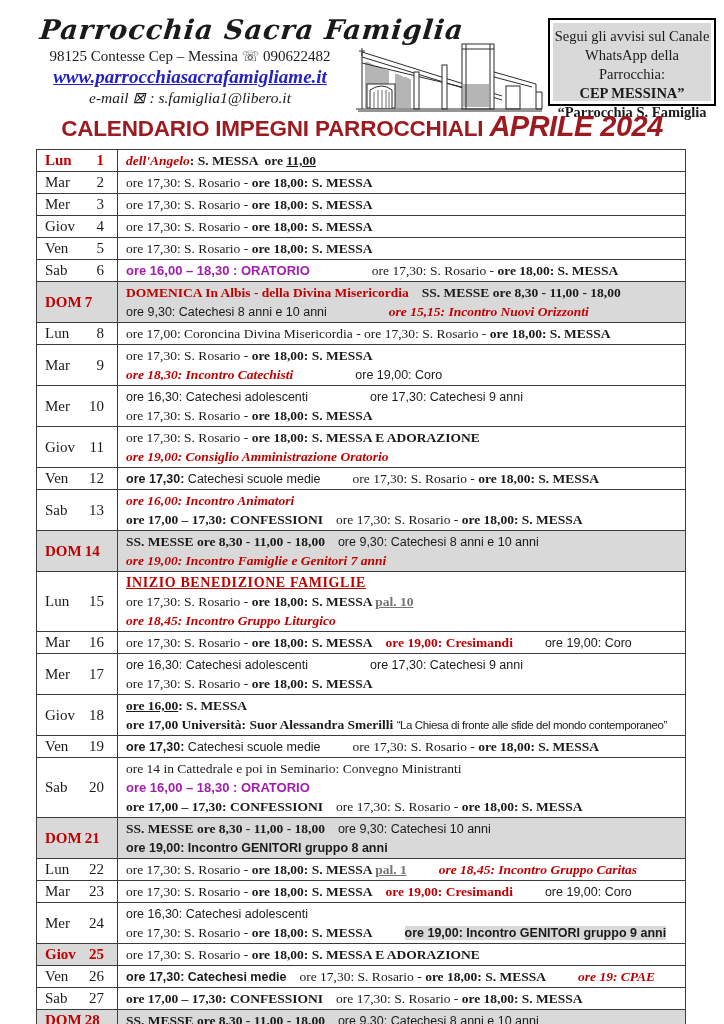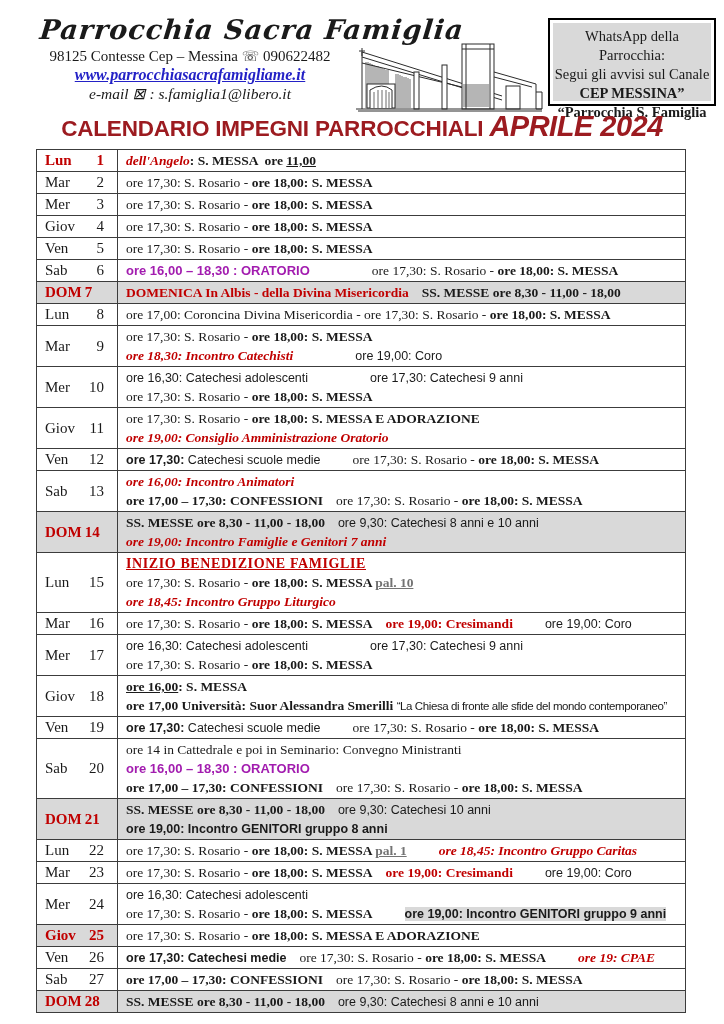--- a/index.html
+++ b/index.html
@@ -10,21 +10,21 @@
   }
   
   .header { display:flex; padding:14px 8px 0 40px; height:108px; }
   .h-left { width:300px; text-align:center; }
   .parish-name {
     font-family:"DejaVu Serif", serif; font-style:italic; font-weight:bold;
     font-size:27px; letter-spacing:1px; white-space:nowrap; transform:skewX(-6deg);
   }
   .address { font-size:15px; margin-top:3px; white-space:nowrap; }
   .phone-icon { font-size:14px; }
-  .website a, .website { color:#2321c6; font-style:italic; font-weight:bold; font-size:16px; text-decoration:underline; }
+  .website a, .website { color:#2321c6; font-style:italic; font-weight:bold; font-size:19px; text-decoration:underline; }
   .website { margin-top:1px; }
   .email-line { font-style:italic; font-size:15.5px; margin-top:1px; }
   .church-wrap { width:190px; margin:8px 4px 0 14px; }
   .wa-box {
     width:182px; height:88px; border:2px solid #000; background:#fff; padding:3px; margin-top:4px;
   }
   .wa-inner { background:#d9d9d9; width:100%; height:100%; text-align:center; padding-top:4px;
     font-size:14.5px; line-height:19px; }
   .wa-inner .b { font-weight:bold; }
   
@@ -109,22 +109,22 @@
         </g>
         <path d="M140,50 L182,62 L182,87 M140,55 L178,65"></path>
         <rect x="152" y="64" width="14" height="23" fill="#fff"></rect>
         <path d="M182,70 h6 v17 h-6"></path>
         <path d="M2,87 h186 M4,89 h184"></path>
       </svg>
     </div>
 
     <div class="wa-box">
       <div class="wa-inner">
+        <div>Segui gli avvisi sul Canale</div>
         <div>WhatsApp della Parrocchia:</div>
-        <div>Segui gli avvisi sul Canale</div>
         <div class="b">CEP MESSINA”</div>
         <div class="b">“Parrocchia S. Famiglia</div>
       </div>
     </div>
   </div>
 
   <div class="title-row">
     <span class="title-main">CALENDARIO IMPEGNI PARROCCHIALI </span>
     <span class="title-month">APRILE 2024</span>
   </div>
@@ -184,20 +184,21 @@
           <div class="line"><span class="seg s-Rs">ore 16,00 – 18,30 : ORATORIO</span><span class="seg s-t3"></span><span class="seg s-r">ore 17,30: S. Rosario - </span><span class="seg s-b">ore 18,00: S. MESSA</span></div>
         </div>
       </div>
       <div class="row gray">
         <div class="daycell red compact">
           <span>DOM</span>
           <span class="num">7</span>
         </div>
         <div class="content">
           <div class="line"><span class="seg s-R">DOMENICA In Albis - della Divina Misericordia</span><span class="seg s-t1"></span><span class="seg s-b">SS. MESSE ore 8,30 - 11,00 - 18,00</span></div>
+          <div class="line"><span class="seg s-n">ore 9,30: Catechesi 8 anni e 10 anni</span><span class="seg s-t3"></span><span class="seg s-Ri">ore 15,15: Incontro Nuovi Orizzonti</span></div>
         </div>
       </div>
       <div class="row">
         <div class="daycell">
           <span>Lun</span>
           <span class="num">8</span>
         </div>
         <div class="content">
           <div class="line"><span class="seg s-r">ore 17,00: Coroncina Divina Misericordia - ore 17,30: S. Rosario - </span><span class="seg s-b">ore 18,00: S. MESSA</span></div>
         </div>

